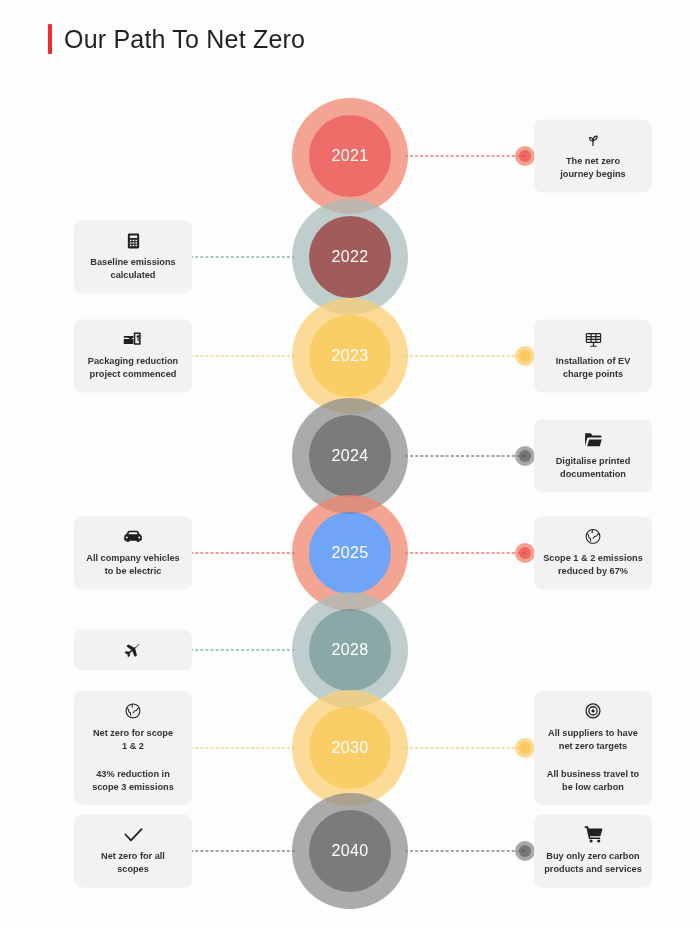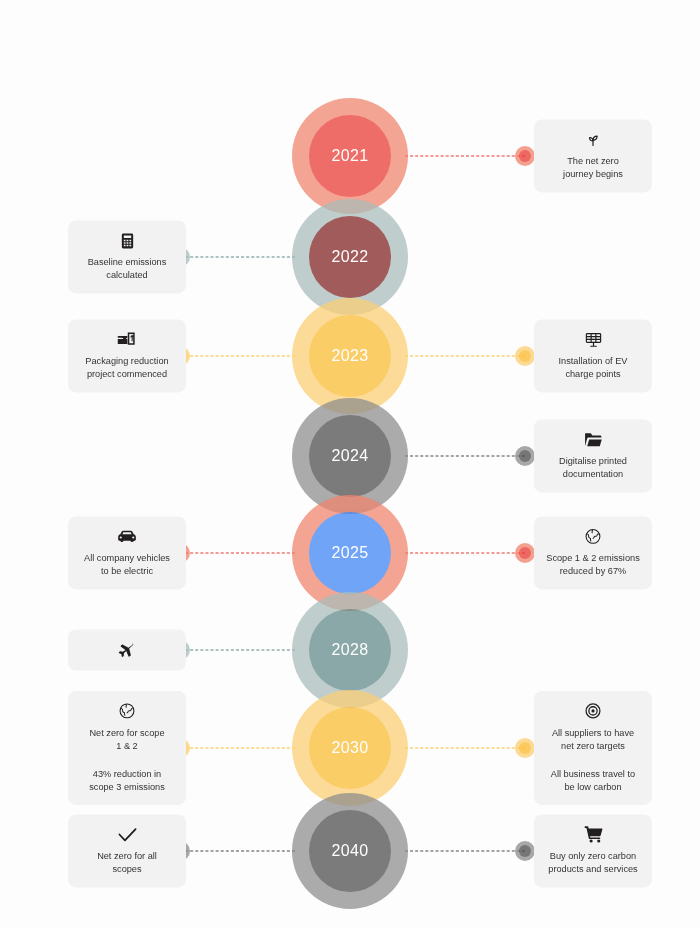--- a/index.html
+++ b/index.html
@@ -149,31 +149,36 @@
     justify-content: center;
     height: 20px;
   }
   .card-icon svg { display: block; }
   .card-text {
     font-size: 9.2px;
     line-height: 1.42;
     color: #333333;
     text-align: center;
     white-space: pre-line;
+    font-weight: bold;
   }
   .card-text + .card-text { margin-top: 9px; }
 
-  .card.left  { left: 68px;  }
+  .card.left  { left: 74px;  }
   .card.right { right: 48px; }
 </style>
 </head>
 <body>
 
 <div id="page">
 
+  <div id="header">
+    <div id="title-bar"></div>
+    <h1 id="page-title">Our Path To Net Zero</h1>
+  </div>
 
   <div id="timeline">
       <div class="row" style="top: 156px;">
         <div class="connector right" style="border-top-color: rgb(234, 55, 48); width: 120px;"></div>
         <div class="dot" style="color: rgb(234, 55, 48); background: rgb(240, 130, 105); left: 50%; margin-left: 165px;"></div>
         <div class="node node-outer" style="background: rgb(240, 130, 105);">
           <div class="node-inner" style="background: rgb(234, 55, 48);">
             <span class="node-year">2021</span>
           </div>
         </div>

